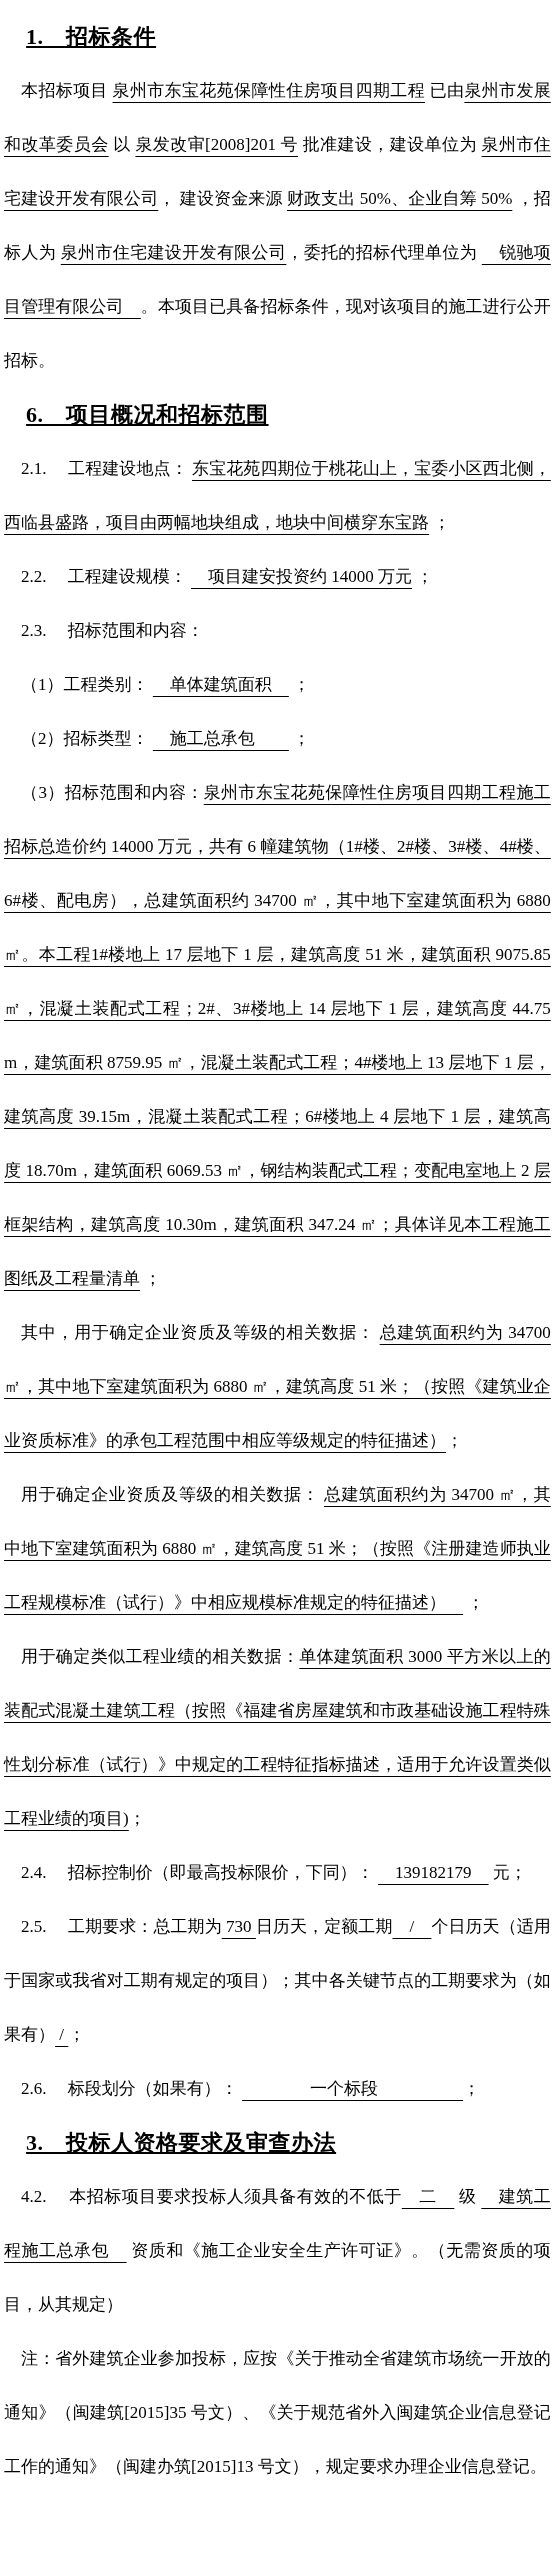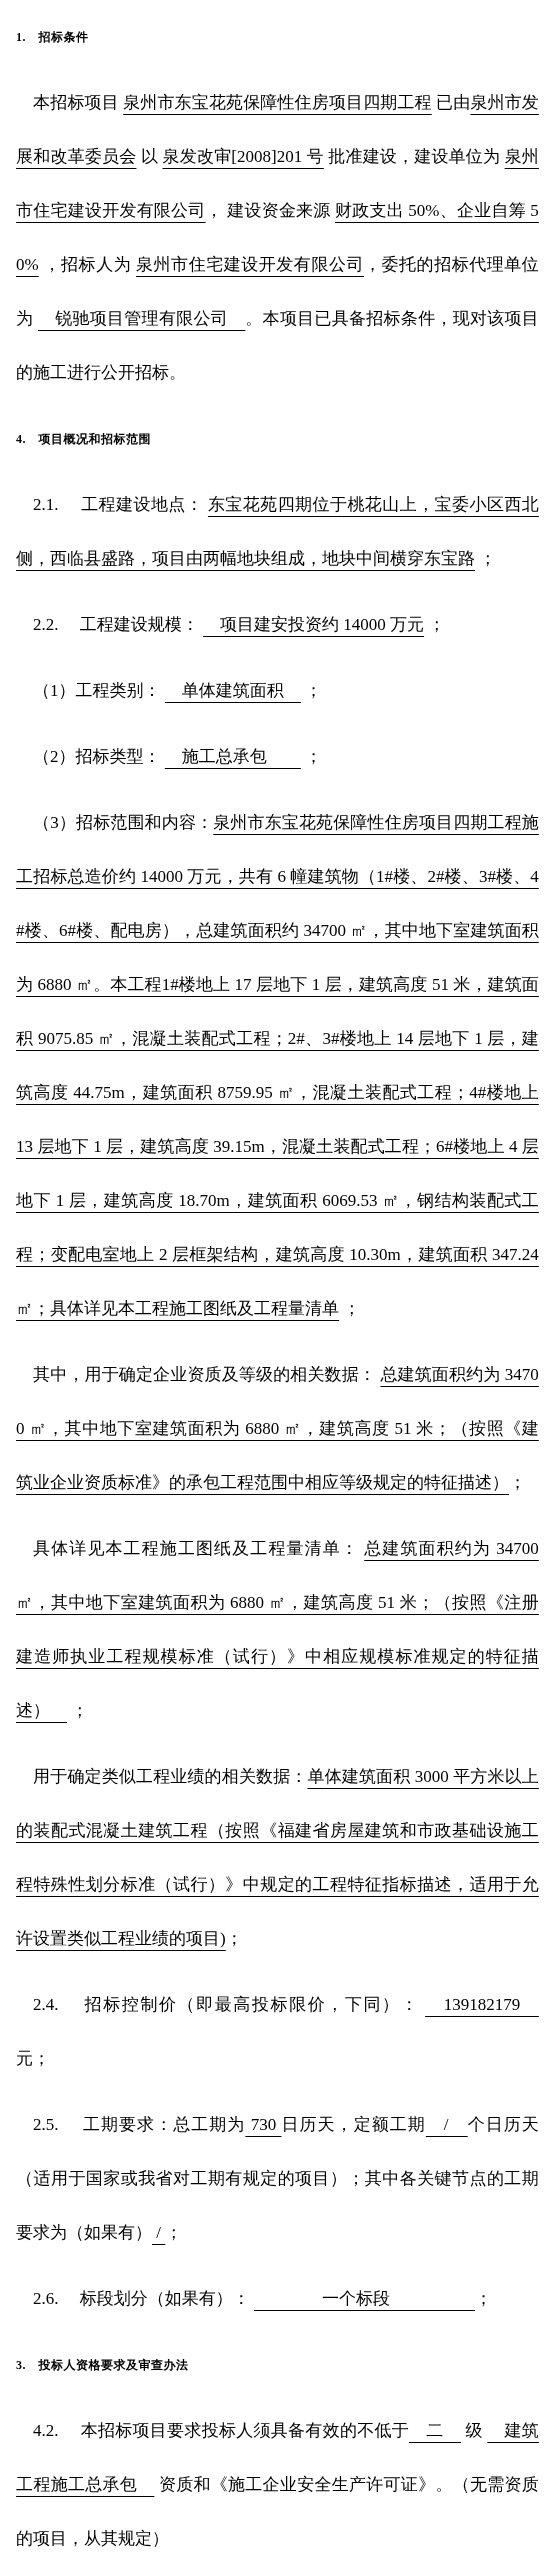--- a/index.html
+++ b/index.html
@@ -8,52 +8,54 @@
     box-sizing:border-box;
     padding:10.3px 5.2px 20.6px 4.1px;
     font-family:"Liberation Serif","DejaVu Serif",serif;
     font-size:17px;
     line-height:54px;
     color:#000000;
     background:#ffffff;
   }
   .heading{
     font-weight:bold;
-    font-size:12px;
+    font-size:22px;
     margin:0;
     text-indent:1em;
     letter-spacing:0.5px;
+    text-decoration:underline;
   }
   .para{
-    margin:12px;
+    margin:0;
     text-indent:1em;
     text-align:justify;
     word-break:break-all;
   }
   .u{
     text-decoration:underline;
     text-underline-offset:5.7px;
     text-decoration-thickness:1px;
     text-decoration-color:#000;
   }
 </style>
 </head>
 <body>
 
 <main class="page">
     <h2 class="heading"><span>1.　招标条件</span></h2>
     <p class="para"><span>本招标项目 </span><span class="u">泉州市东宝花苑保障性住房项目四期工程</span><span> 已由</span><span class="u">泉州市发展和改革委员会</span><span> 以 </span><span class="u">泉发改审[2008]201 号</span><span> 批准建设，建设单位为 </span><span class="u">泉州市住宅建设开发有限公司</span><span>，  建设资金来源 </span><span class="u">财政支出 50%、企业自筹 50%</span><span> ，招标人为 </span><span class="u">泉州市住宅建设开发有限公司</span><span>，委托的招标代理单位为 </span><span class="u">　锐驰项目管理有限公司　</span><span>。本项目已具备招标条件，现对该项目的施工进行公开招标。</span></p>
-    <h2 class="heading"><span>4.　项目概况和招标范围</span></h2>
+    <h2 class="heading"><span>6.　项目概况和招标范围</span></h2>
     <p class="para"><span>2.1.　 工程建设地点：  </span><span class="u">东宝花苑四期位于桃花山上，宝委小区西北侧，西临县盛路，项目由两幅地块组成，地块中间横穿东宝路</span><span> ；</span></p>
     <p class="para"><span>2.2.　 工程建设规模：  </span><span class="u">　项目建安投资约 14000 万元</span><span> ；</span></p>
+    <p class="para"><span>2.3.　 招标范围和内容：</span></p>
     <p class="para"><span>（1）工程类别：  </span><span class="u">　单体建筑面积　</span><span> ；</span></p>
     <p class="para"><span>（2）招标类型：  </span><span class="u">　施工总承包　　</span><span> ；</span></p>
     <p class="para"><span>（3）招标范围和内容：</span><span class="u">泉州市东宝花苑保障性住房项目四期工程施工招标总造价约 14000 万元，共有 6 幢建筑物（1#楼、2#楼、3#楼、4#楼、6#楼、配电房），总建筑面积约 34700 ㎡，其中地下室建筑面积为 6880 ㎡。本工程1#楼地上 17 层地下 1 层，建筑高度 51 米，建筑面积 9075.85 ㎡，混凝土装配式工程；2#、3#楼地上 14 层地下 1 层，建筑高度 44.75m，建筑面积 8759.95 ㎡，混凝土装配式工程；4#楼地上 13 层地下 1 层，建筑高度 39.15m，混凝土装配式工程；6#楼地上 4 层地下 1 层，建筑高度 18.70m，建筑面积 6069.53 ㎡，钢结构装配式工程；变配电室地上 2 层框架结构，建筑高度 10.30m，建筑面积 347.24 ㎡；具体详见本工程施工图纸及工程量清单</span><span> ；</span></p>
     <p class="para"><span>其中，用于确定企业资质及等级的相关数据：  </span><span class="u">总建筑面积约为 34700 ㎡，其中地下室建筑面积为 6880 ㎡，建筑高度 51 米；（按照《建筑业企业资质标准》的承包工程范围中相应等级规定的特征描述）</span><span>；</span></p>
-    <p class="para"><span>具体详见本工程施工图纸及工程量清单：  </span><span class="u">总建筑面积约为 34700 ㎡，其中地下室建筑面积为 6880 ㎡，建筑高度 51 米；（按照《注册建造师执业工程规模标准（试行）》中相应规模标准规定的特征描述）　</span><span> ；</span></p>
+    <p class="para"><span>用于确定企业资质及等级的相关数据：  </span><span class="u">总建筑面积约为 34700 ㎡，其中地下室建筑面积为 6880 ㎡，建筑高度 51 米；（按照《注册建造师执业工程规模标准（试行）》中相应规模标准规定的特征描述）　</span><span> ；</span></p>
     <p class="para"><span>用于确定类似工程业绩的相关数据：</span><span class="u">单体建筑面积 3000 平方米以上的装配式混凝土建筑工程（按照《福建省房屋建筑和市政基础设施工程特殊性划分标准（试行）》中规定的工程特征指标描述，适用于允许设置类似工程业绩的项目)</span><span>；</span></p>
     <p class="para"><span>2.4.　 招标控制价（即最高投标限价，下同）：  </span><span class="u">　139182179　</span><span> 元；</span></p>
     <p class="para"><span>2.5.　 工期要求：总工期为</span><span class="u"> 730 </span><span>日历天，定额工期</span><span class="u">　/　</span><span>个日历天（适用于国家或我省对工期有规定的项目）；其中各关键节点的工期要求为（如果有）</span><span class="u"> / </span><span>；</span></p>
     <p class="para"><span>2.6.　 标段划分（如果有）：  </span><span class="u">　　　　一个标段　　　　　</span><span>；</span></p>
     <h2 class="heading"><span>3.　投标人资格要求及审查办法</span></h2>
     <p class="para"><span>4.2.　 本招标项目要求投标人须具备有效的不低于</span><span class="u">　二　</span><span> 级 </span><span class="u">　建筑工程施工总承包　</span><span> 资质和《施工企业安全生产许可证》。（无需资质的项目，从其规定）</span></p>
     <p class="para"><span>注：省外建筑企业参加投标，应按《关于推动全省建筑市场统一开放的通知》（闽建筑[2015]35 号文）、《关于规范省外入闽建筑企业信息登记工作的通知》（闽建办筑[2015]13 号文），规定要求办理企业信息登记。</span></p>
   </main>
 
 

